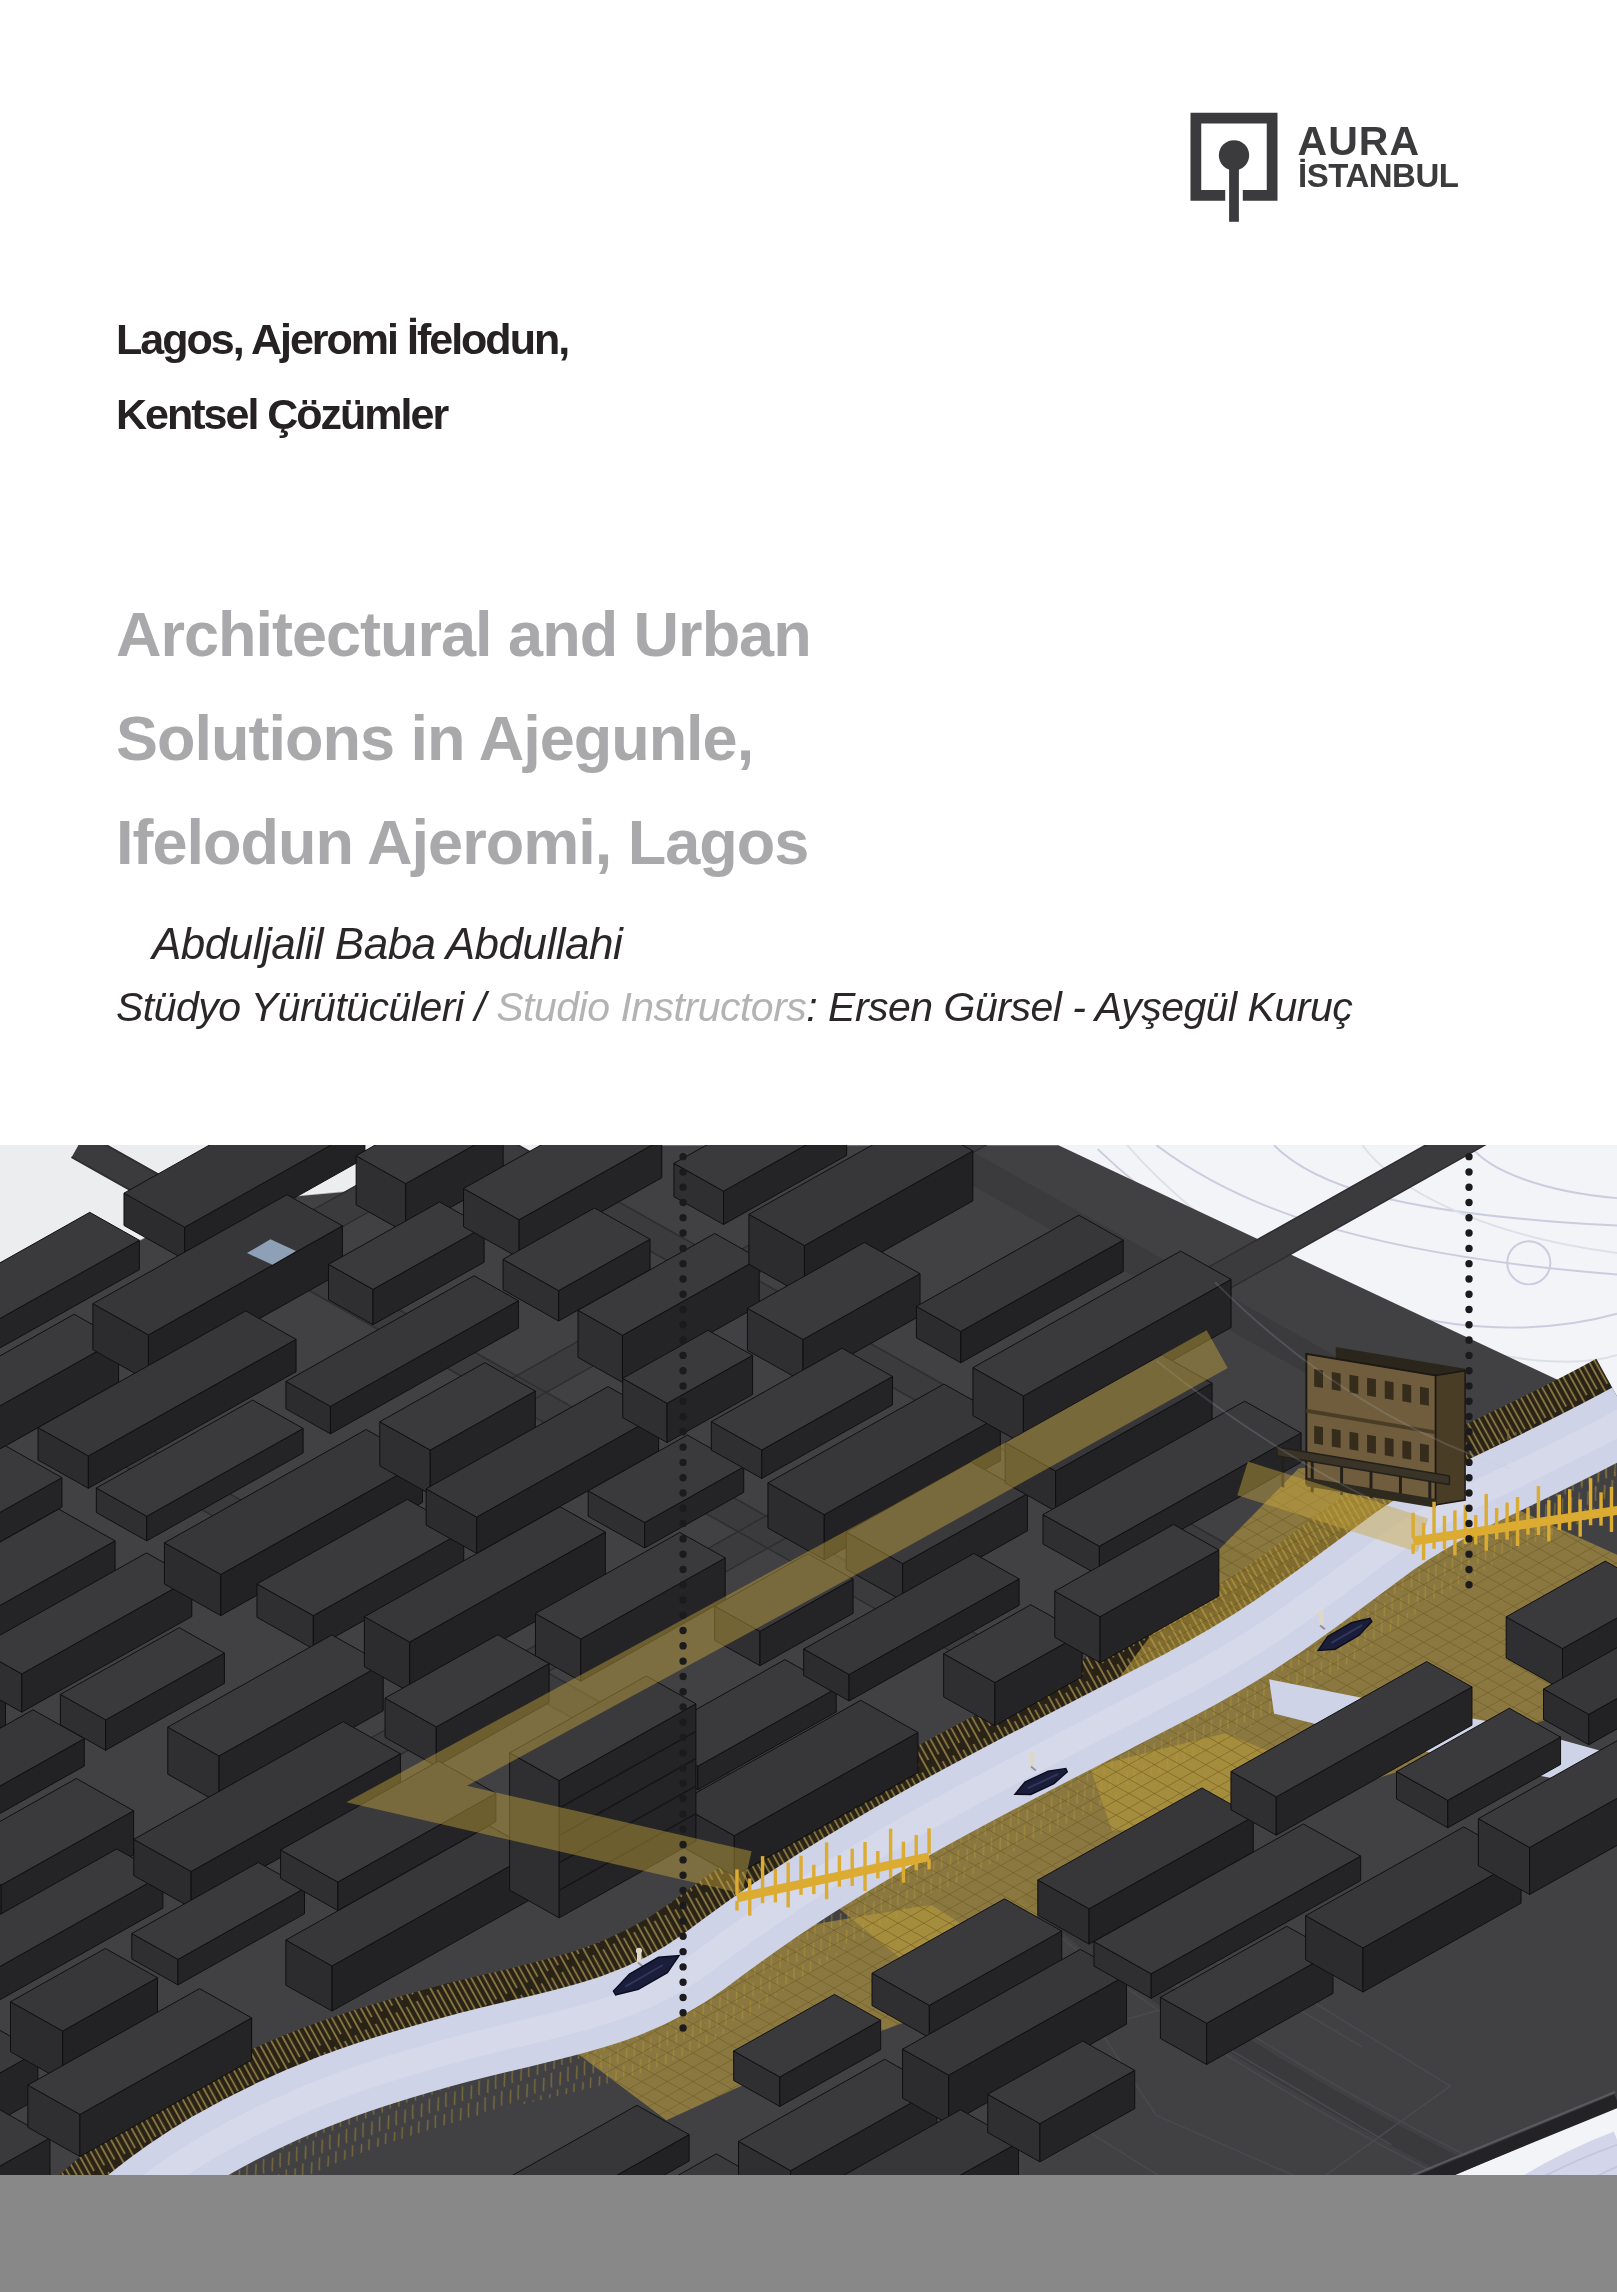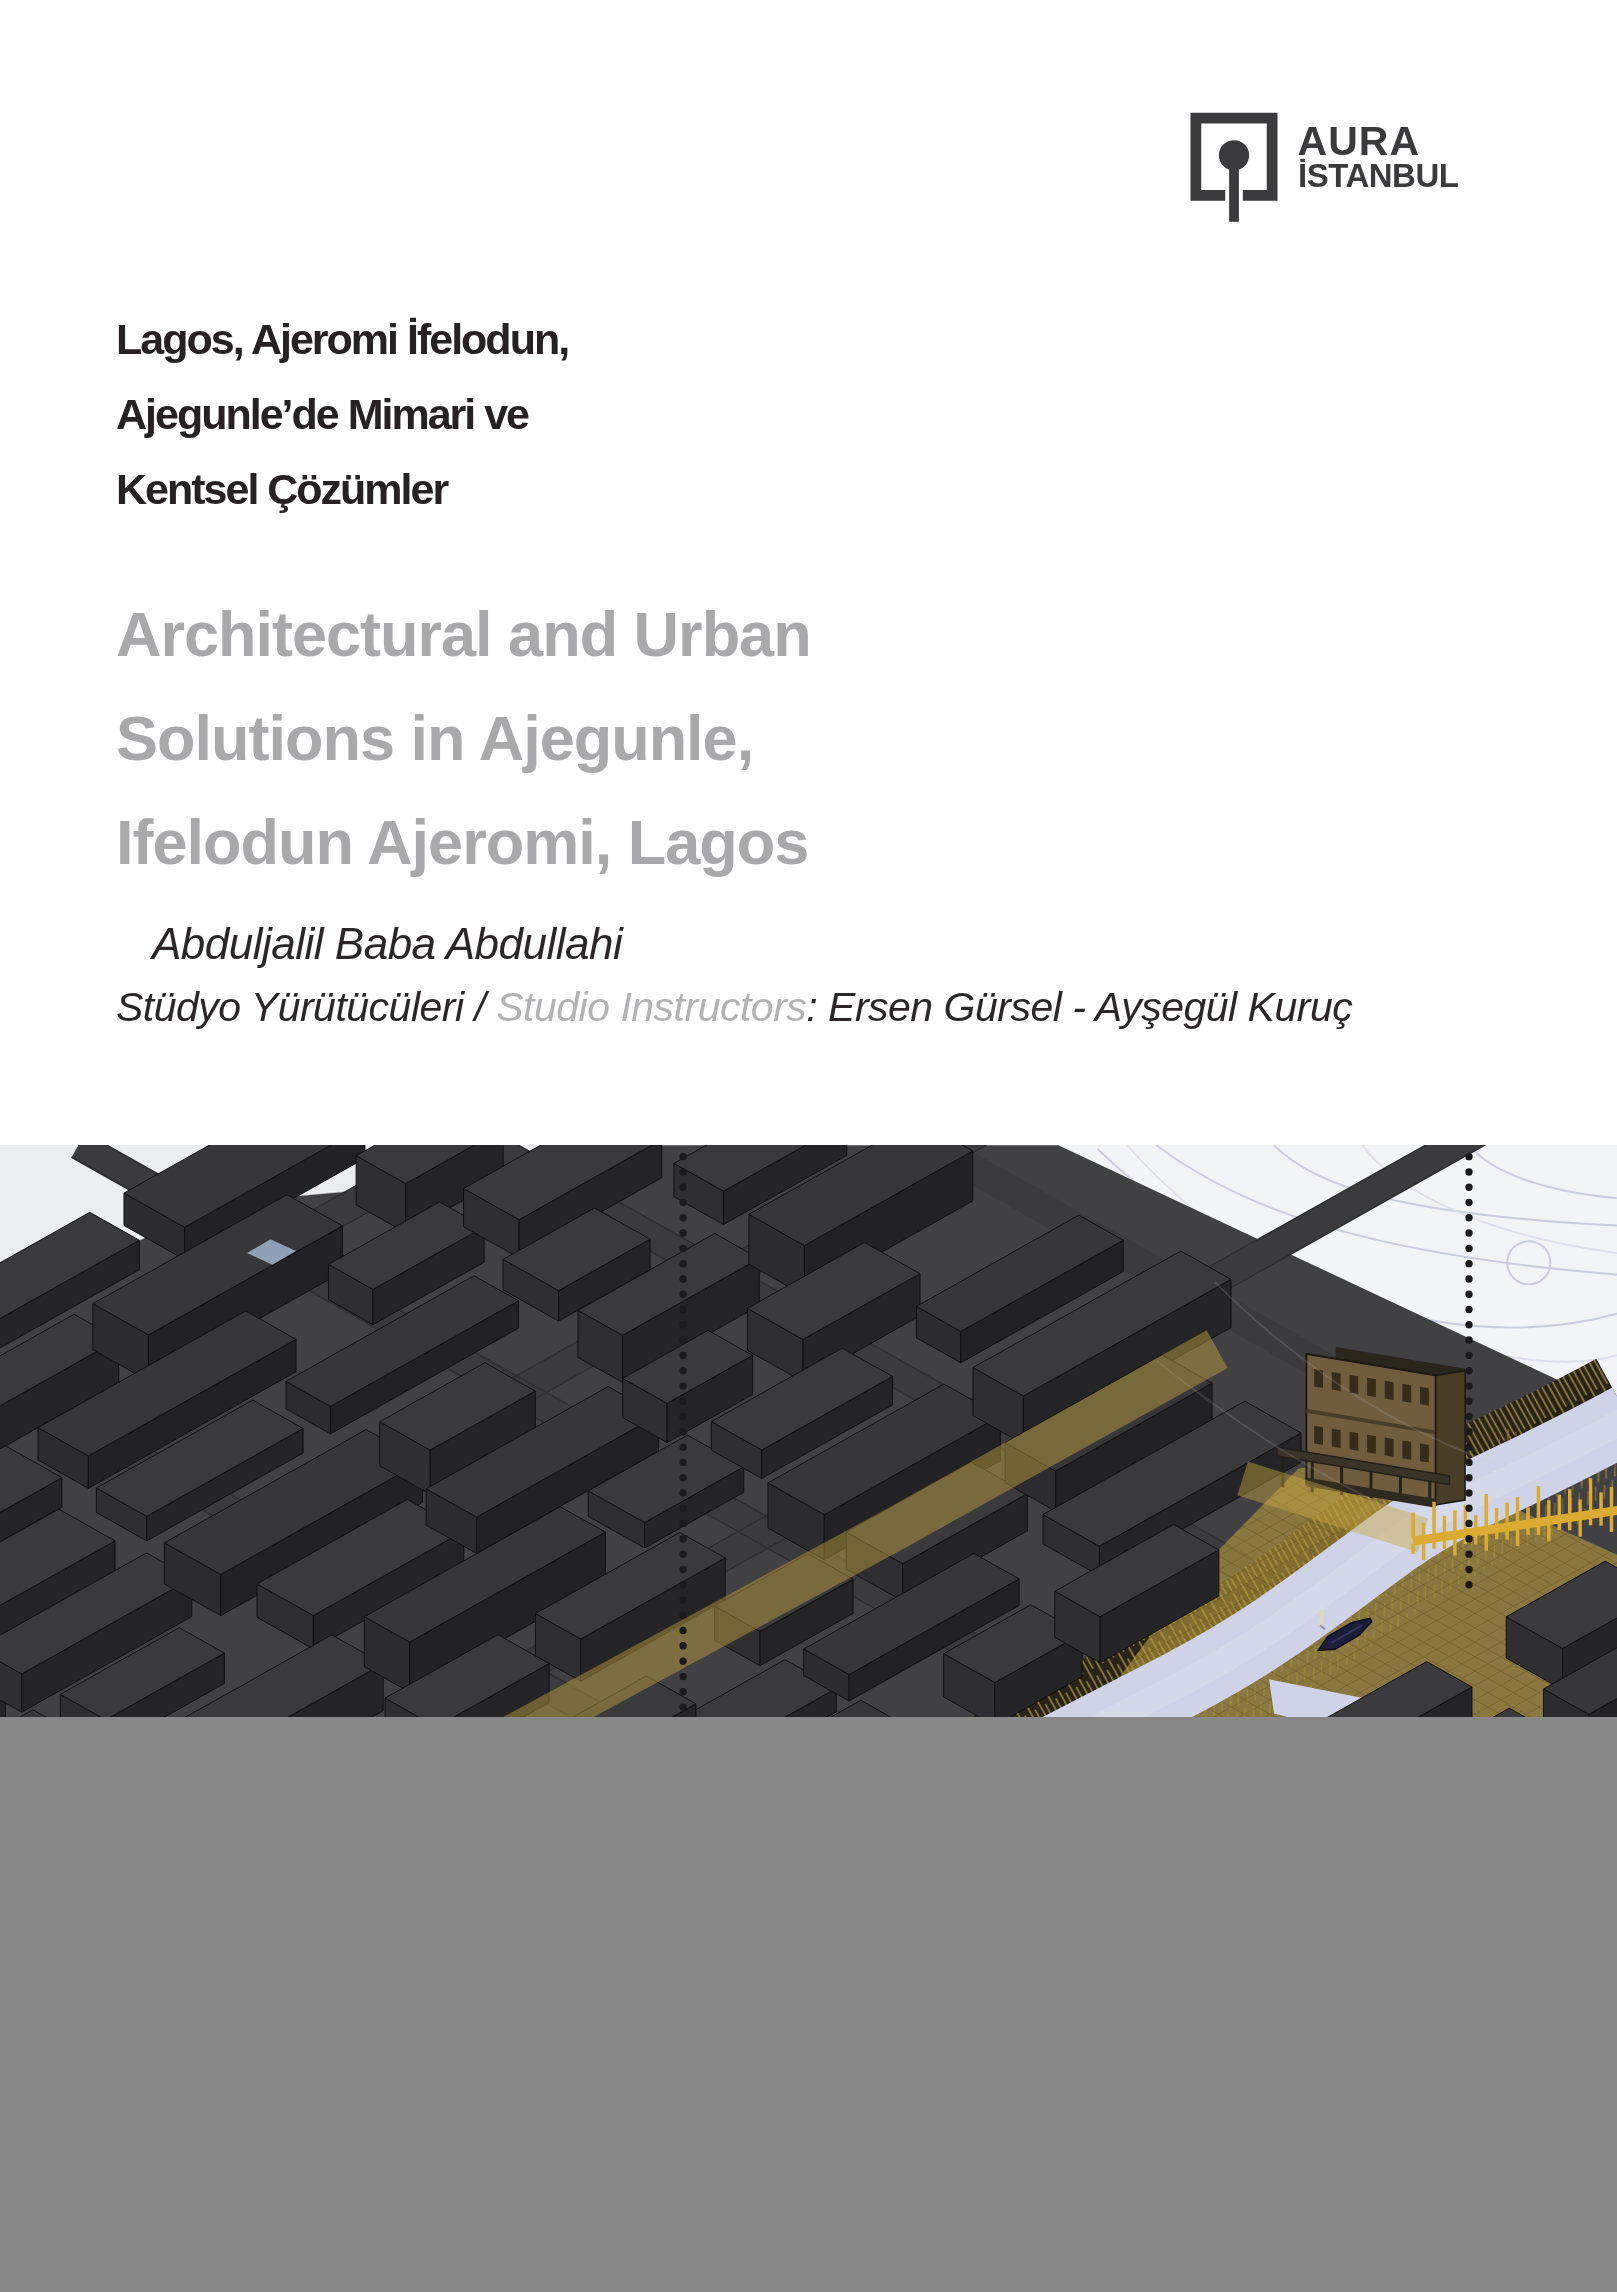--- a/index.html
+++ b/index.html
@@ -1,16 +1,16 @@
 <!DOCTYPE html>
 <html><head>
 <meta charset="utf-8">
 <style>
   html,body{margin:0;padding:0;background:#888;}
-  .page{position:relative;width:1617px;height:1717px;background:#ffffff;
+  .page{position:relative;width:1617px;height:2175px;background:#ffffff;
         font-family:"Liberation Sans",sans-serif;overflow:hidden;margin:0 auto;}
   
   .logo{position:absolute;left:1190px;top:98px;display:flex;align-items:flex-start;}
   .logo-mark{margin-top:13.7px;}
   .logo-text{margin-left:19.6px;margin-top:26.5px;color:#3b3b3d;}
   .logo-text .l1{font-size:41px;font-weight:800;letter-spacing:1px;line-height:33px;}
   .logo-text .l2{font-size:34px;font-weight:800;letter-spacing:-0.5px;line-height:35px;transform:scaleX(.97);transform-origin:left;}
   
   .title-tr{position:absolute;left:116px;top:302px;font-size:43px;line-height:75px;
             font-weight:700;color:#262223;letter-spacing:-2px;}
@@ -38,21 +38,20 @@
       <rect x="40" y="55" width="10" height="57" fill="#3b3b3d"></rect>
     </svg>
     <div class="logo-text">
       <div class="l1">AURA</div>
       <div class="l2">İSTANBUL</div>
     </div>
   </div>
 
   <div class="title-tr">
     <div>Lagos, Ajeromi İfelodun,</div>
-    <div>Ajegunle’de Mimari ve</div>
     <div>Kentsel Çözümler</div>
   </div>
 
   <div class="title-en">
     <div>Architectural and Urban</div>
     <div>Solutions in Ajegunle,</div>
     <div>Ifelodun Ajeromi, Lagos</div>
   </div>
 
   <div class="author">Abduljalil Baba Abdullahi</div>

